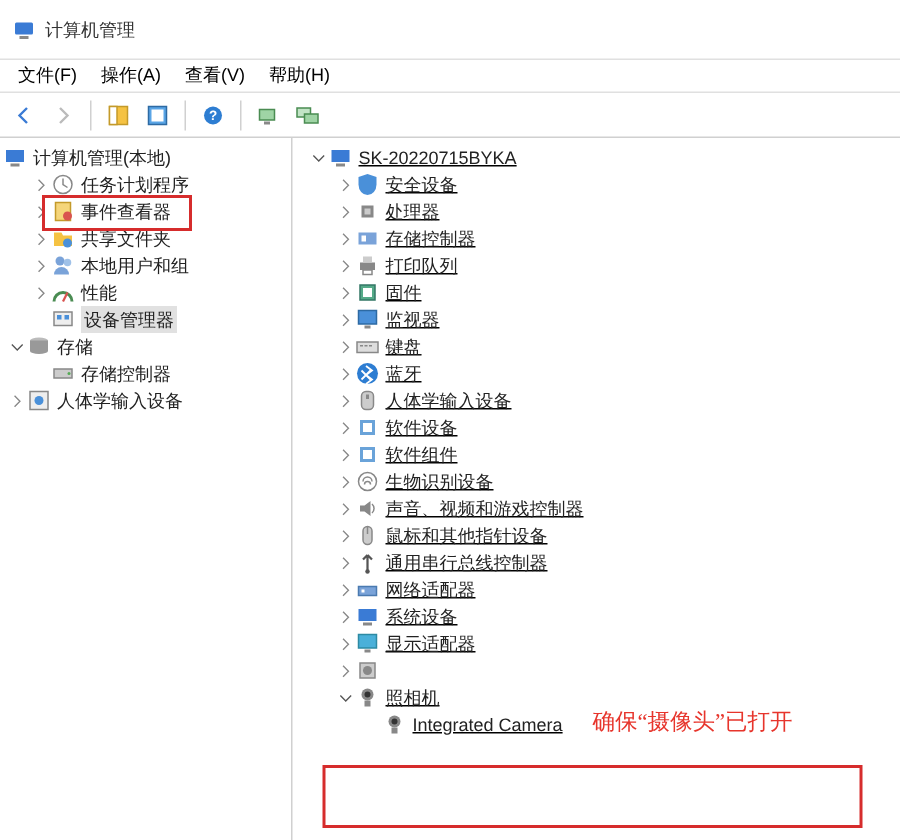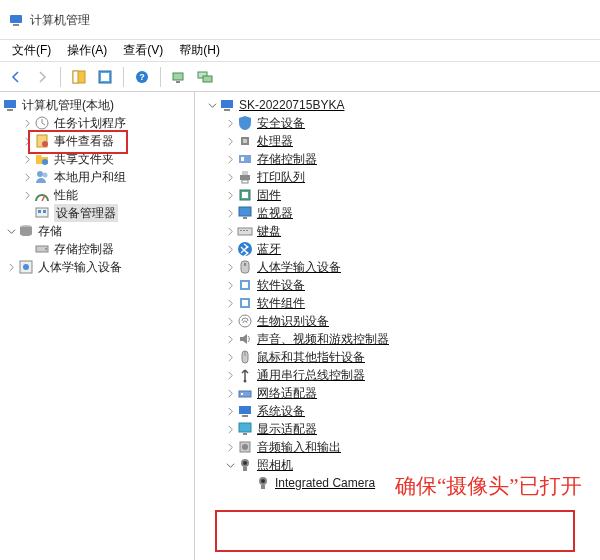--- a/index.html
+++ b/index.html
@@ -13,21 +13,21 @@
 .tool-sep { width: 1px; height: 20px; background: #d0d0d0; margin: 0 4px; }
 .panes { display: flex; height: calc(560px - 28px - 22px - 30px); }
 .left-pane { width: 195px; border-right: 1px solid #d0d0d0; padding: 4px 0; overflow: hidden; }
 .right-pane { flex: 1; padding: 4px 0; overflow: hidden; position: relative; text-decoration: underline; }
 .tree-node { display: flex; align-items: center; height: 18px; line-height: 18px; white-space: nowrap; cursor: default; position: relative; }
 .expander { width: 14px; height: 14px; display: inline-flex; align-items: center; justify-content: center; color: #666; flex-shrink: 0; }
 .node-icon { width: 16px; height: 16px; display: inline-flex; align-items: center; justify-content: center; flex-shrink: 0; margin-right: 4px; }
 .node-label { color: #222; }
 .selected > .node-label { background: #e1e1e1; padding: 0 2px; }
 .highlight-box { position: absolute; border: 2px solid #d62c2c; pointer-events: none; }
-.annotation-text { position: absolute; color: #e7352c; font-size: 21px; font-family: "Microsoft YaHei"; pointer-events: none; }
+.annotation-text { position: absolute; color: #e7352c; font-size: 15px; font-family: "Microsoft YaHei"; pointer-events: none; }
 .ind { display: inline-block; flex-shrink: 0; }
 </style>
 </head>
 <body>
 
 <div class="titlebar">
   <span class="title-icon">
     <svg viewBox="0 0 16 16">
         <rect x="2" y="3" width="12" height="8" rx="1" fill="#3a7bd5"></rect>
         <rect x="5" y="12" width="6" height="2" fill="#888"></rect>
@@ -527,21 +527,20 @@
             <svg width="9" height="9" viewBox="0 0 10 10">
               <path d="M3 1 L7 5 L3 9" stroke="#888" fill="none"></path>
             </svg>
           </span>
           <span class="node-icon">
             <svg viewBox="0 0 16 16">
               <rect x="3" y="3" width="10" height="10" fill="#ccc" stroke="#888"></rect>
               <circle cx="8" cy="8" r="3" fill="#888"></circle>
             </svg>
           </span>
-          <span class="node-label">音频输入和输出</span>
         </div>
         <div class="tree-node">
           <span class="ind" style="width:28px"></span>
           <span class="expander">
             <svg width="9" height="9" viewBox="0 0 10 10">
               <path d="M1 3 L5 7 L9 3" stroke="#555" fill="none"></path>
             </svg>
           </span>
           <span class="node-icon">
             <svg viewBox="0 0 16 16">

